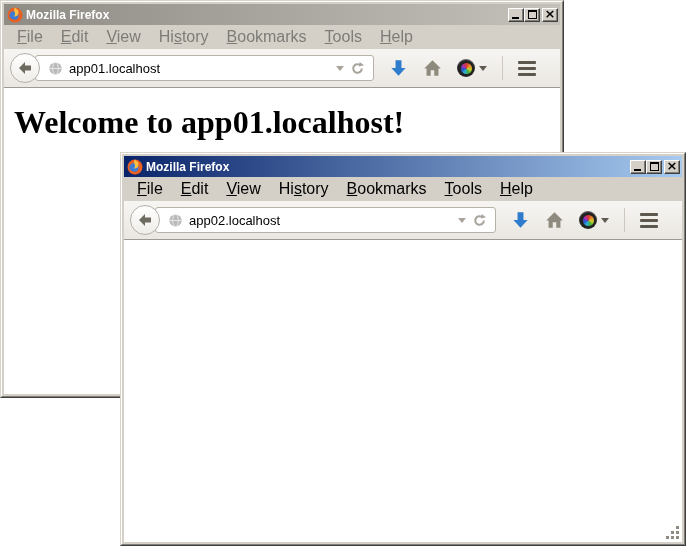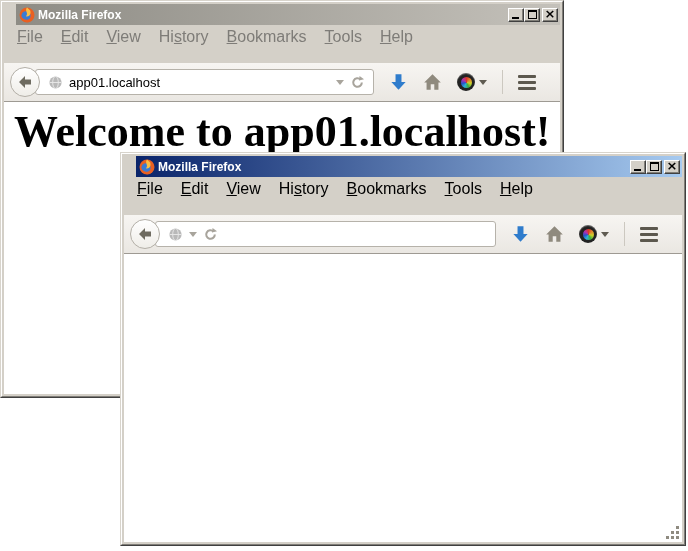--- a/index.html
+++ b/index.html
@@ -10,21 +10,21 @@
   .window { position: absolute;
     border: 1px solid; border-color: #d8d4cc #404040 #404040 #d8d4cc;
     background: #d4d0c8; }
   .win-inner { height: 100%; display: flex; flex-direction: column;
     border: 1px solid; border-color: #ffffff #807e78 #807e78 #ffffff;
     padding: 2px; background: #d4d0c8; }
   #win1 { left: 0; top: 0; width: 564px; height: 398px; z-index: 1; }
   #win2 { left: 120px; top: 152px; width: 566px; height: 394px; z-index: 2; }
 
   
-  .titlebar { flex: 0 0 21px; display: flex; align-items: center; padding: 0 2px; margin-left: 12px; }
+  .titlebar { flex: 0 0 21px; display: flex; align-items: center; padding: 0 2px; }
   .titlebar-active   { background: linear-gradient(to right, #0a246a, #a6caf0); }
   .titlebar-inactive { background: linear-gradient(to right, #8e8c85, #c4c1ba); }
   .ff-icon { width: 16px; height: 16px; flex: 0 0 16px; margin: 0 3px 0 1px; }
   .title-text { color: #ffffff; font-size: 12px; font-weight: bold; white-space: nowrap; }
   .caption-buttons { margin-left: auto; display: flex; align-items: center; }
   .cap-btn { width: 16px; height: 14px; position: relative; cursor: default;
     background: #d4d0c8; border: 1px solid; border-color: #ffffff #404040 #404040 #ffffff;
     box-shadow: inset -1px -1px 0 #807e78;
     display: flex; align-items: center; justify-content: center; }
   .cap-btn.close { margin-left: 2px; }
@@ -36,21 +36,21 @@
   .menubar { flex: 0 0 22px; background: #d4d0c8; display: flex; align-items: center;
     padding-left: 4px; font-size: 16px; }
   .menu-item { padding: 3px 9px; white-space: nowrap; cursor: default; }
   .menu-item .u { text-decoration: underline; }
   .win-inactive .menu-item { color: #7e7c78; }
   .win-active   .menu-item { color: #000000; }
 
   
   .navbar { flex: 0 0 39px; display: flex; align-items: center; padding: 0 24px 0 6px;
     background: linear-gradient(#f7f5f2, #eae7e2);
-    border-bottom: 1px solid #9e9a93; margin-top: 14px; }
+    border-bottom: 1px solid #9e9a93; }
   .back-btn { width: 30px; height: 30px; border-radius: 50%; flex: 0 0 30px;
     border: 1px solid #b3afa7; background: linear-gradient(#ffffff, #efede8);
     display: flex; align-items: center; justify-content: center; z-index: 2; margin-right: -5px; }
   .urlbar { flex: 1; height: 26px; min-width: 0; background: #ffffff;
     border: 1px solid #b6b2aa; border-radius: 3px;
     display: flex; align-items: center; gap: 6px; padding: 0 8px 0 12px; }
   .url-text { flex: 1; font-size: 13px; color: #000; white-space: nowrap; overflow: hidden; }
   .url-drop { width: 0; height: 0; border: 4px solid transparent;
     border-top: 5px solid #a8a49c; margin-top: 5px; }
   .tool-btn { display: flex; align-items: center; margin-left: 15px;
@@ -61,22 +61,22 @@
   .ext-wheel { width: 11px; height: 11px; border-radius: 50%; background: #888;
     background: conic-gradient(#d93a2b, #e08a2e, #cfd32c, #3fae3f, #2db0d8, #2652c8, #b22fb2, #d93a2b); }
   .caret { width: 0; height: 0; border: 4px solid transparent;
     border-top: 5px solid #5f5b51; margin: 5px 0 0 4px; }
   .sep { width: 1px; height: 24px; background: #ccc8c0; margin-left: 15px; flex: 0 0 1px; }
   .burger { display: flex; flex-direction: column; gap: 3px; }
   .burger i { display: block; width: 18px; height: 3px; background: #5c584e; border-radius: 1px; }
 
   
   .content { flex: 1; background: #ffffff; position: relative; overflow: hidden; }
-  .heading { font-family: "Liberation Serif", serif; font-weight: bold; font-size: 44px;
-    color: #000000; margin: 4px 0 0 10px; white-space: nowrap; }
+  .heading { font-family: "Liberation Serif", serif; font-weight: bold; font-size: 32px;
+    color: #000000; margin: 16px 0 0 10px; white-space: nowrap; }
   .grip { position: absolute; right: 1px; bottom: 1px; width: 15px; height: 15px; }
   .grip::before { content: ""; position: absolute; left: 0; top: 0; width: 3px; height: 3px;
     box-shadow:
       10px 0 #8f8b81, 11px 1px #ffffff,
       5px 5px #8f8b81, 6px 6px #ffffff,
       10px 5px #8f8b81, 11px 6px #ffffff,
       0 10px #8f8b81, 1px 11px #ffffff,
       5px 10px #8f8b81, 6px 11px #ffffff,
       10px 10px #8f8b81, 11px 11px #ffffff; }
   svg { display: block; }
@@ -219,20 +219,21 @@
       </svg>
     </span>
     <span class="urlbar">
       <span>
         <svg viewBox="0 0 16 16" width="15" height="15">
           <circle cx="8" cy="8" r="6.5" fill="#b9b9b9"></circle>
           <ellipse cx="8" cy="8" rx="3" ry="6.5" fill="none" stroke="#e8e8e8" stroke-width="1"></ellipse>
           <line x1="1.5" y1="8" x2="14.5" y2="8" stroke="#e8e8e8" stroke-width="1"></line>
         </svg>
       </span>
+      <span class="url-text">app02.localhost</span>
       <span class="url-drop"></span>
       <span>
         <svg viewBox="0 0 16 16" width="15" height="15">
           <path d="M12.6 8 a4.6 4.6 0 1 1 -1.4 -3.3" fill="none" stroke="#a8a49c" stroke-width="2.2"></path>
           <polygon points="10.2,1 15,4.4 9.6,5.8" fill="#a8a49c"></polygon>
         </svg>
       </span>
     </span>
     <span class="tool-btn">
       <svg viewBox="0 0 16 16" width="19" height="19">

